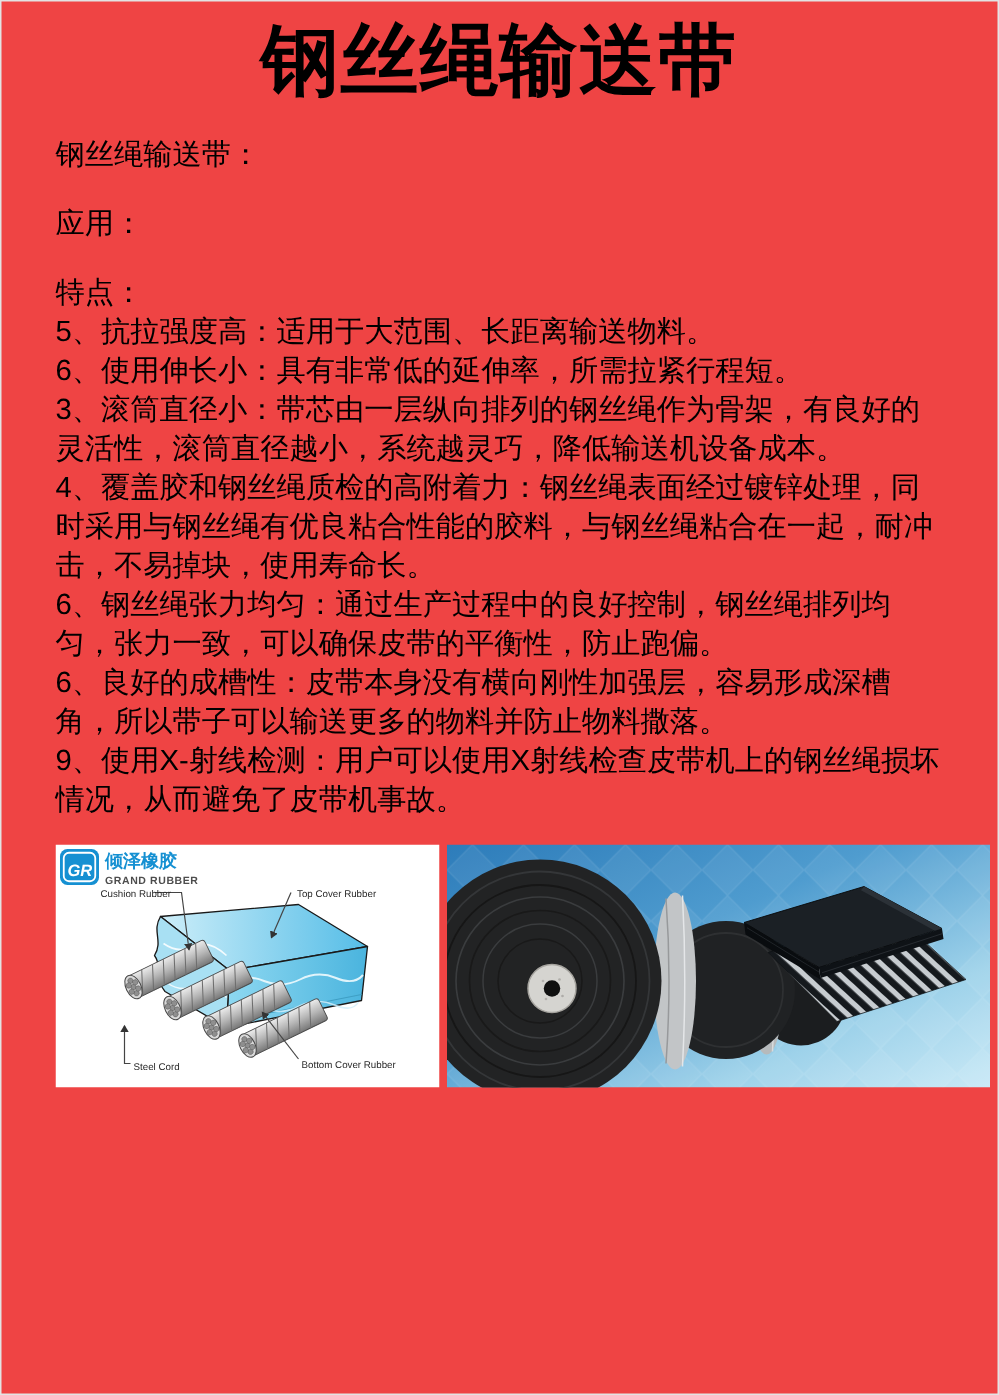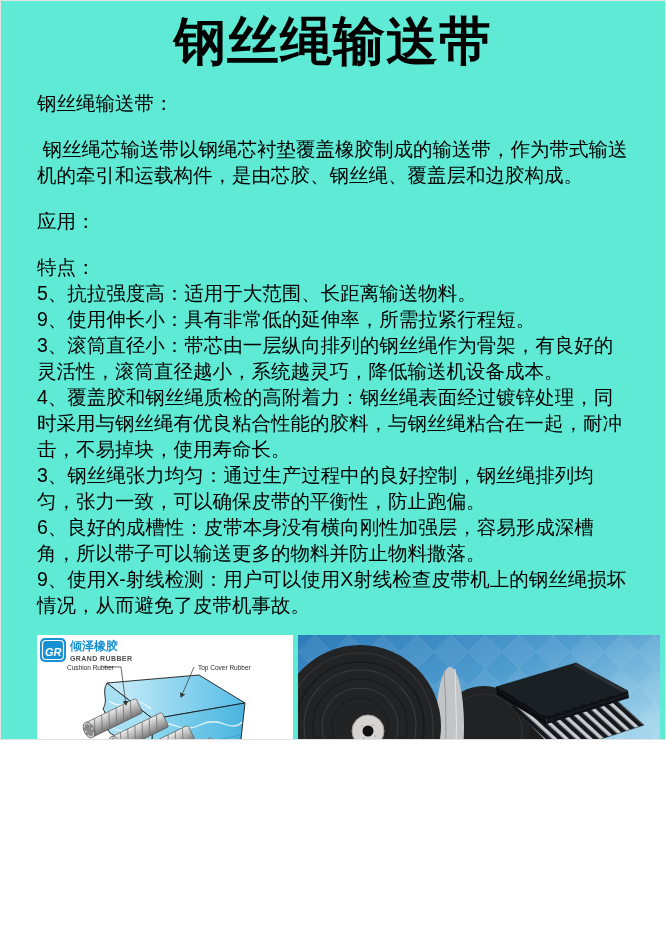--- a/index.html
+++ b/index.html
@@ -1,18 +1,18 @@
 <!DOCTYPE html>
 <html><head>
 <meta charset="utf-8">
 <style>
   html,body{margin:0;padding:0;background:#fff;}
   .page{
-    width:666px;height:740px;box-sizing:border-box;
-    background:#5eead4;border:1px solid #e3e3e3;
+    width:666px;height:930px;box-sizing:border-box;
+    background:#ef4444;border:1px solid #e3e3e3;
     font-family:"Liberation Sans","DejaVu Sans",sans-serif;
     color:#000;overflow:hidden;position:relative;
   }
   .title{
     margin:10px 0 18px 0;text-align:center;
     font-size:52px;font-weight:700;letter-spacing:1px;line-height:1.18;
   }
   .body-text{margin:17px 36px;font-size:19.5px;line-height:26px;}
   .body-text p{margin:0;white-space:pre-wrap;}
   .para{margin:0 0 20px 0 !important;}
@@ -28,28 +28,27 @@
 </style>
 </head>
 <body>
 
 <div class="page">
 
   <h1 class="title">钢丝绳输送带</h1>
 
   <div class="body-text">
     <p class="sec-heading">钢丝绳输送带：</p>
-    <p class="para"> 钢丝绳芯输送带以钢绳芯衬垫覆盖橡胶制成的输送带，作为带式输送机的牵引和运载构件，是由芯胶、钢丝绳、覆盖层和边胶构成。</p>
     <p class="sec-heading">应用：</p>
     <p class="features-heading">特点：</p>
     <p class="feature">5、抗拉强度高：适用于大范围、长距离输送物料。</p>
-    <p class="feature">9、使用伸长小：具有非常低的延伸率，所需拉紧行程短。</p>
+    <p class="feature">6、使用伸长小：具有非常低的延伸率，所需拉紧行程短。</p>
     <p class="feature">3、滚筒直径小：带芯由一层纵向排列的钢丝绳作为骨架，有良好的灵活性，滚筒直径越小，系统越灵巧，降低输送机设备成本。</p>
     <p class="feature">4、覆盖胶和钢丝绳质检的高附着力：钢丝绳表面经过镀锌处理，同时采用与钢丝绳有优良粘合性能的胶料，与钢丝绳粘合在一起，耐冲击，不易掉块，使用寿命长。</p>
-    <p class="feature">3、钢丝绳张力均匀：通过生产过程中的良好控制，钢丝绳排列均匀，张力一致，可以确保皮带的平衡性，防止跑偏。</p>
+    <p class="feature">6、钢丝绳张力均匀：通过生产过程中的良好控制，钢丝绳排列均匀，张力一致，可以确保皮带的平衡性，防止跑偏。</p>
     <p class="feature">6、良好的成槽性：皮带本身没有横向刚性加强层，容易形成深槽角，所以带子可以输送更多的物料并防止物料撒落。</p>
     <p class="feature">9、使用X-射线检测：用户可以使用X射线检查皮带机上的钢丝绳损坏情况，从而避免了皮带机事故。</p>
   </div>
 
   <div class="figures">
 
     <div class="figure">
       <svg width="256" height="162" viewBox="0 0 256 162">
         <defs>
           <marker id="arr" markerWidth="7" markerHeight="7" refX="5" refY="3.5" orient="auto">

